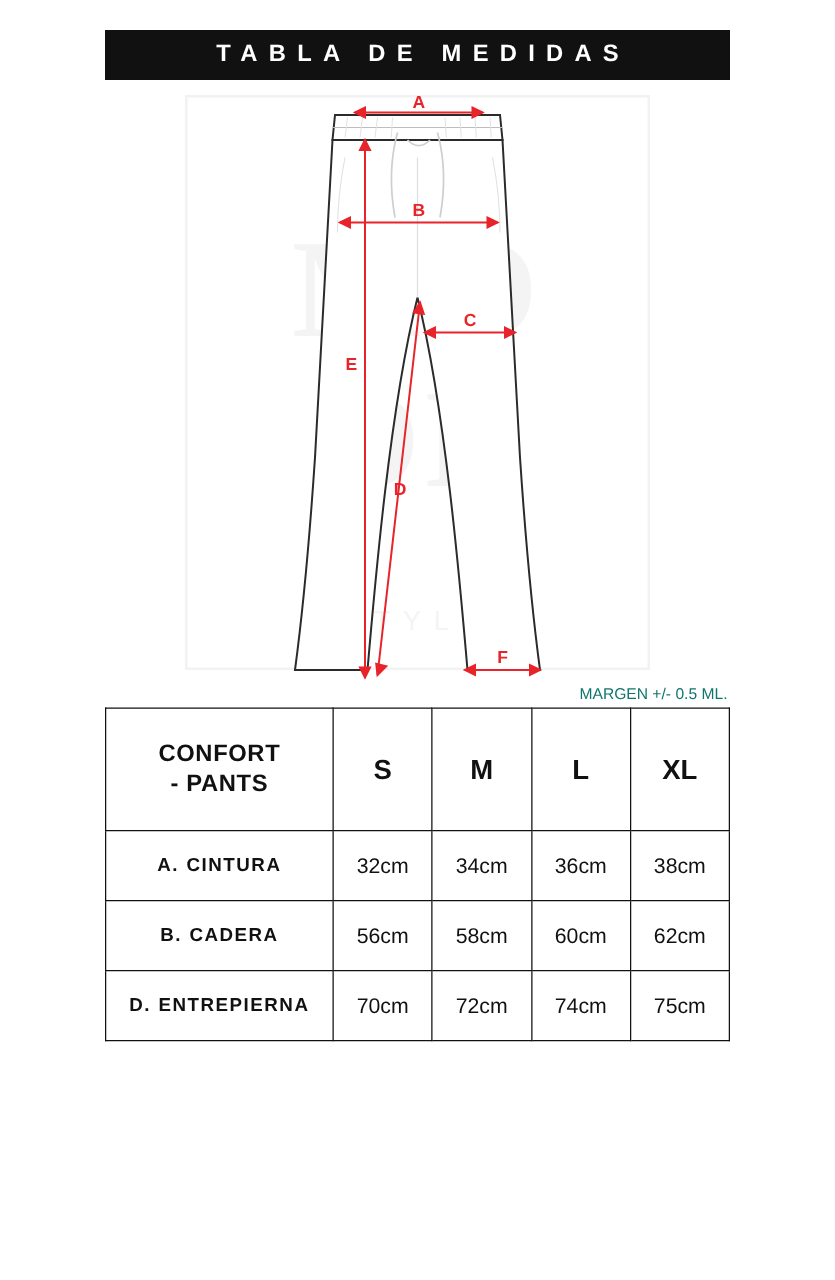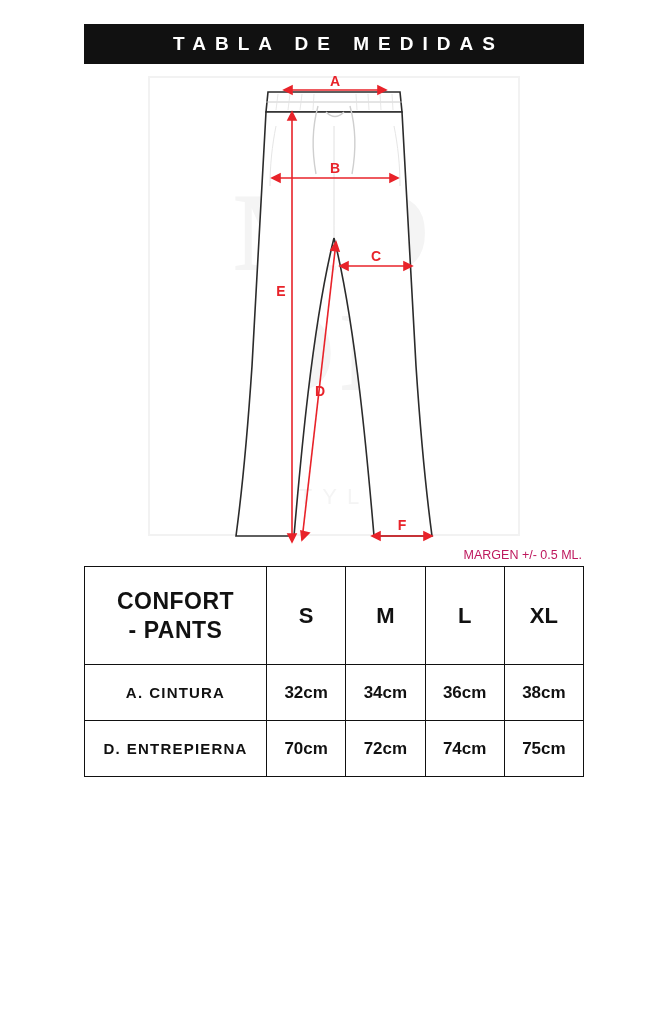--- a/index.html
+++ b/index.html
@@ -73,21 +73,21 @@
     font-weight: 400;
   }
 
   .pants-svg { position: absolute; left: 0; top: 0; }
 
   .margin-note {
     position: absolute;
     right: 86px;
     top: 482px;
     font-size: 12.5px;
-    color: #be185d;
+    color: #0f766e;
     font-family: "Liberation Sans", sans-serif;
   }
 
   
   .size-table {
     position: absolute;
     left: 84px;
     top: 566px;
     width: 500px;
     border-collapse: collapse;
@@ -96,21 +96,21 @@
   .size-table td, .size-table th {
     border: 1.5px solid #111111;
     text-align: center;
     font-family: "Liberation Sans", sans-serif;
     color: #111111;
     padding: 0;
   }
   .size-table .corner {
     width: 182px;
     height: 98px;
-    font-size: 23px;
+    font-size: 19px;
     font-weight: 700;
     line-height: 1.25;
     letter-spacing: 0.5px;
     padding: 4px 6px;
   }
   .size-table .sizehead {
     height: 98px;
     font-size: 22px;
     font-weight: 600;
   }
@@ -119,21 +119,21 @@
     font-size: 15px;
     font-weight: 600;
     letter-spacing: 1.2px;
     text-align: center;
     padding: 0 6px;
   }
   .rowlabel .letter { margin-right: 6px; }
   .size-table .val {
     height: 56px;
     font-size: 17px;
-    font-weight: 700;
+    font-weight: 400;
   }
 </style>
 </head>
 <body>
 
 <div class="page">
 
   <div class="header-banner">
     <span class="title">TABLA DE MEDIDAS</span>
   </div>
@@ -235,20 +235,29 @@
         <td class="rowlabel">
           <span class="letter">A.</span><span>CINTURA</span>
         </td>
         <td class="val">32cm</td>
         <td class="val">34cm</td>
         <td class="val">36cm</td>
         <td class="val">38cm</td>
       </tr>
       <tr>
         <td class="rowlabel">
+          <span class="letter">B.</span><span>CADERA</span>
+        </td>
+        <td class="val">56cm</td>
+        <td class="val">58cm</td>
+        <td class="val">60cm</td>
+        <td class="val">62cm</td>
+      </tr>
+      <tr>
+        <td class="rowlabel">
           <span class="letter">D.</span><span>ENTREPIERNA</span>
         </td>
         <td class="val">70cm</td>
         <td class="val">72cm</td>
         <td class="val">74cm</td>
         <td class="val">75cm</td>
       </tr>
     </tbody>
   </table>
 

